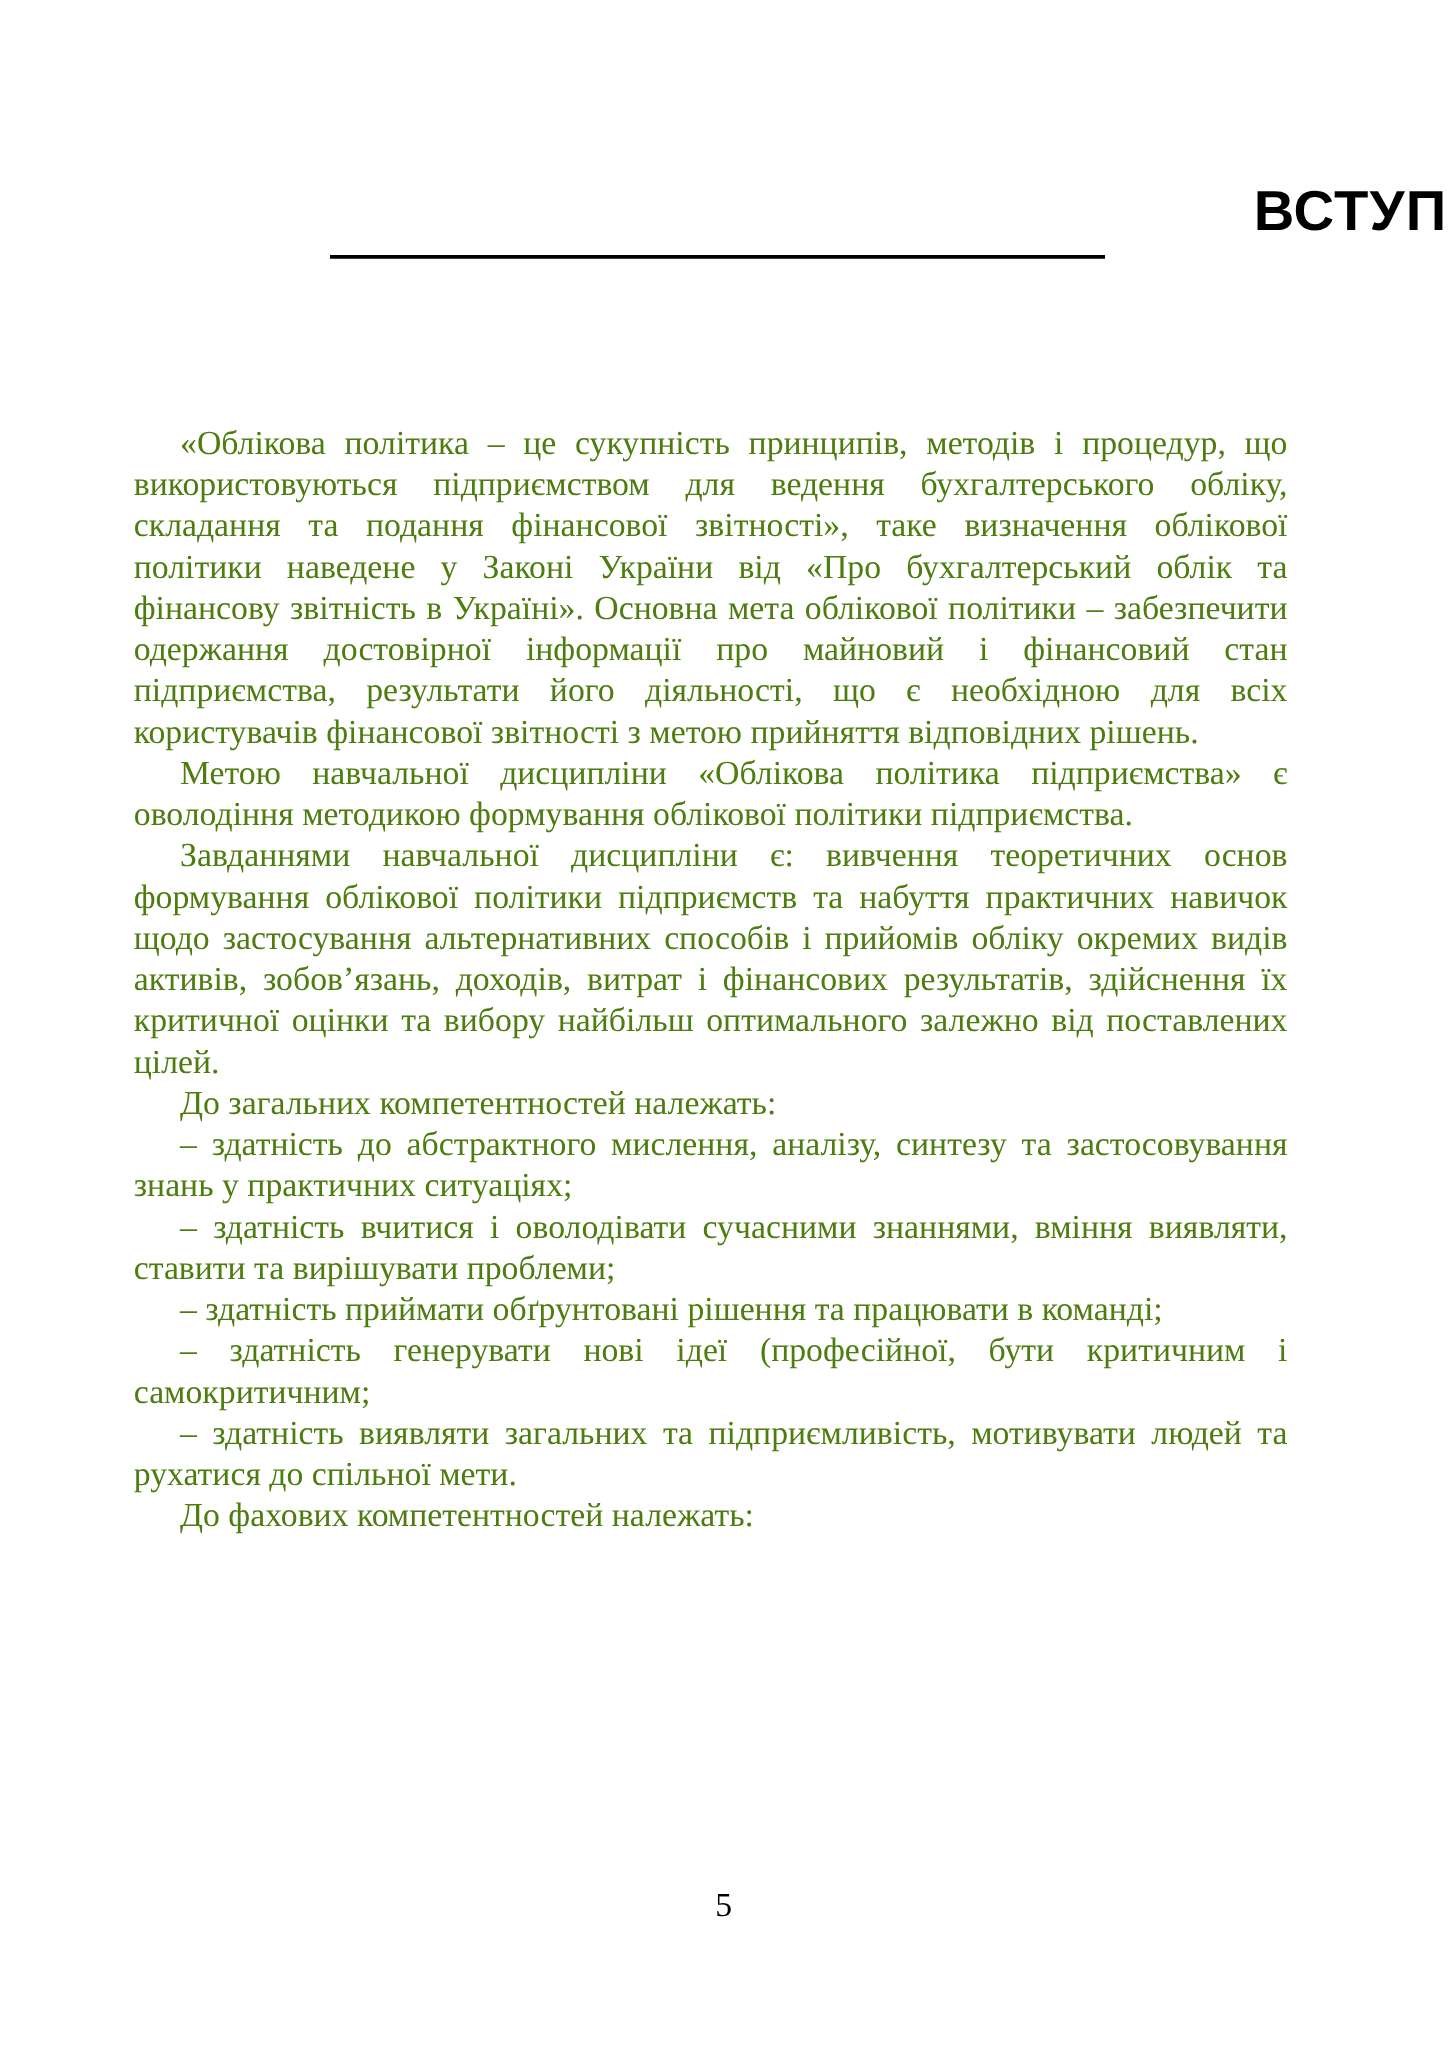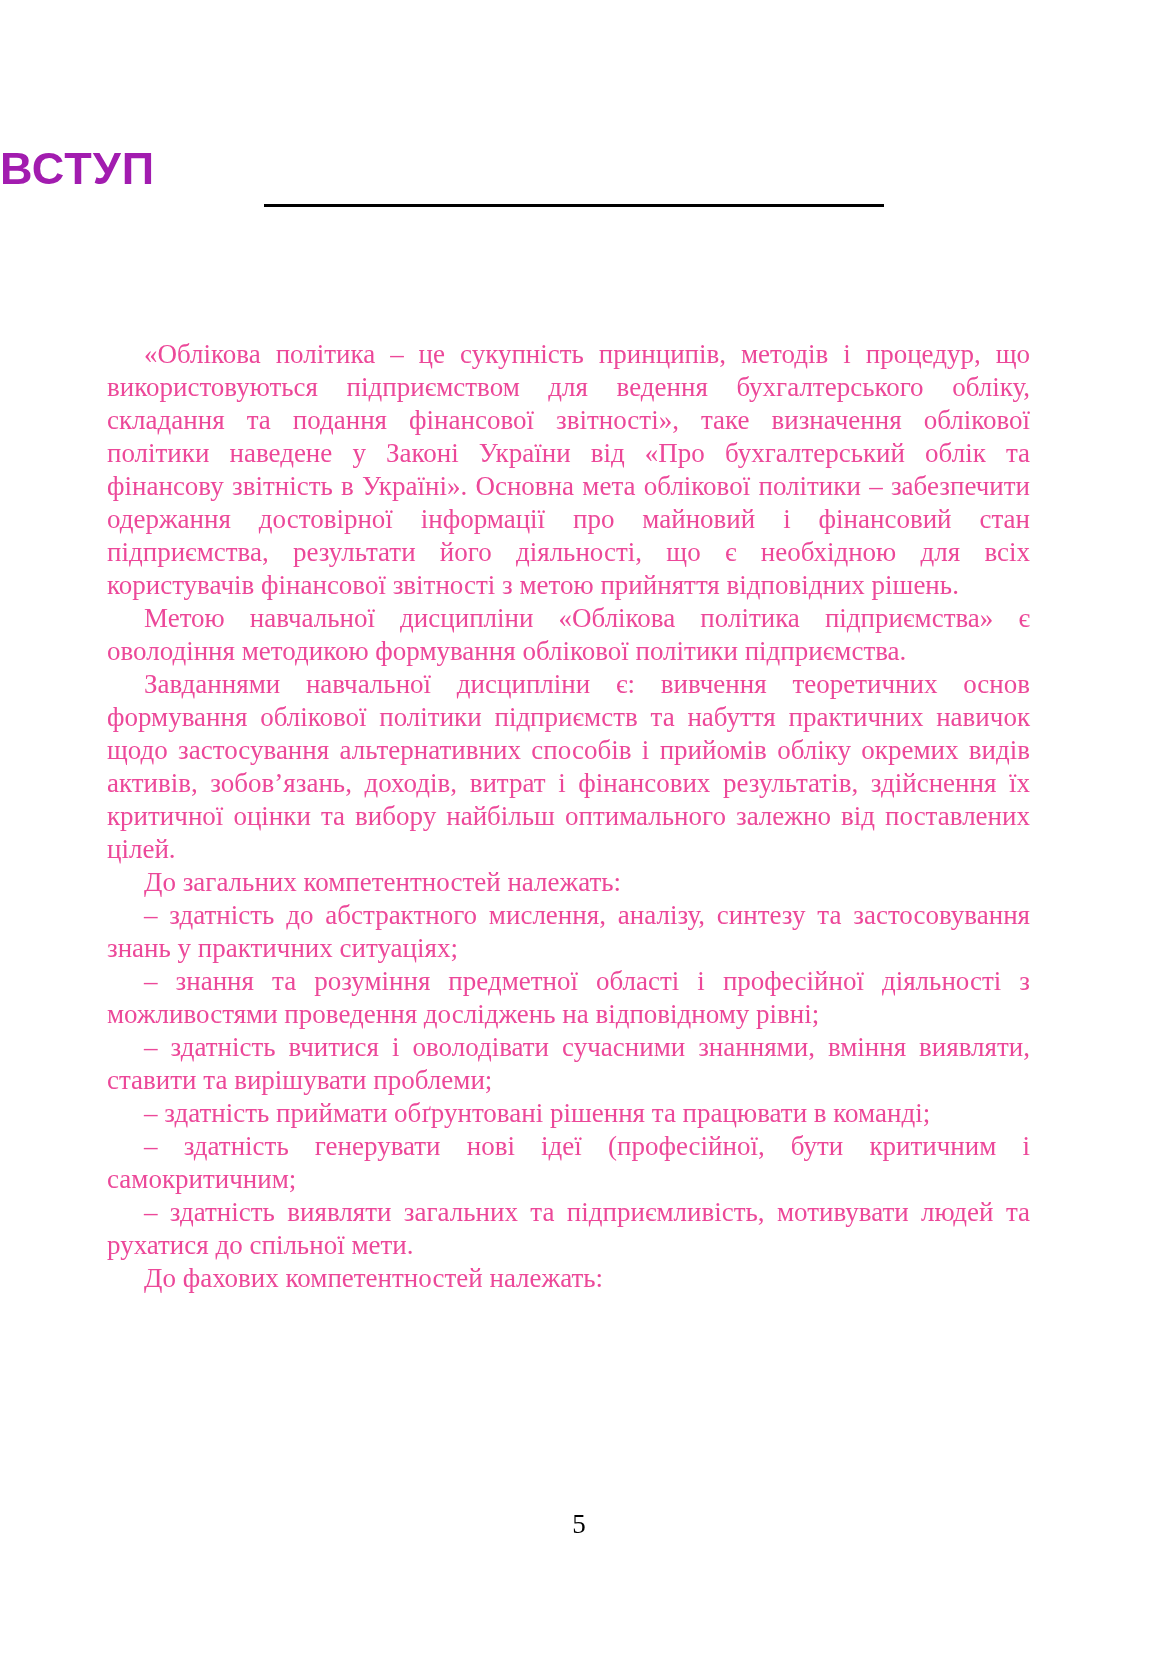--- a/index.html
+++ b/index.html
@@ -15,45 +15,45 @@
     color: #000000;
     font-family: "Liberation Serif", serif;
     overflow: hidden;
   }
   .doc-title {
     position: absolute;
     top: 146px;
     left: 0;
     width: 100%;
     margin: 0;
-    text-align: left;
+    text-align: right;
     font-family: "Liberation Sans", sans-serif;
     font-weight: bold;
     font-size: 45px;
     letter-spacing: 1px;
     line-height: 1;
-    color: #a21caf;
+    color: #000000;
   }
   .title-rule {
     position: absolute;
     top: 204px;
     left: 264px;
     width: 620px;
     height: 0;
     border-top: 3px solid #000000;
   }
   .body-text {
     position: absolute;
     top: 338px;
     left: 107px;
     width: 923px;
     font-size: 27px;
     line-height: 33px;
     text-align: justify;
-    color: #ec4899;
+    color: #4d7c0f;
   }
   .body-text p {
     margin: 0;
     padding: 0;
     text-indent: 37px;
   }
   .page-number {
     position: absolute;
     top: 1508px;
     left: 0;
@@ -72,21 +72,20 @@
   <h1 class="doc-title">ВСТУП</h1>
 
   <div class="title-rule"></div>
 
   <div class="body-text">
     <p>«Облікова політика – це сукупність принципів, методів і процедур, що використовуються підприємством для ведення бухгалтерського обліку, складання та подання фінансової звітності», таке визначення облікової політики наведене у Законі України від «Про бухгалтерський облік та фінансову звітність в Україні». Основна мета облікової політики – забезпечити одержання достовірної інформації про майновий і фінансовий стан підприємства, результати його діяльності, що є необхідною для всіх користувачів фінансової звітності з метою прийняття відповідних рішень.</p>
     <p>Метою навчальної дисципліни «Облікова політика підприємства» є оволодіння методикою формування облікової політики підприємства.</p>
     <p>Завданнями навчальної дисципліни є: вивчення теоретичних основ формування облікової політики підприємств та набуття практичних навичок щодо застосування альтернативних способів і прийомів обліку окремих видів активів, зобов’язань, доходів, витрат і фінансових результатів, здійснення їх критичної оцінки та вибору найбільш оптимального залежно від поставлених цілей.</p>
     <p>До загальних компетентностей належать:</p>
     <p>– здатність до абстрактного мислення, аналізу, синтезу та застосовування знань у практичних ситуаціях;</p>
-    <p>– знання та розуміння предметної області і професійної діяльності з можливостями проведення досліджень на відповідному рівні;</p>
     <p>– здатність вчитися і оволодівати сучасними знаннями, вміння виявляти, ставити та вирішувати проблеми;</p>
     <p>– здатність приймати обґрунтовані рішення та працювати в команді;</p>
     <p>– здатність генерувати нові ідеї (професійної, бути критичним і самокритичним;</p>
     <p>– здатність виявляти загальних та підприємливість, мотивувати людей та рухатися до спільної мети.</p>
     <p>До фахових компетентностей належать:</p>
   </div>
 
   <div class="page-number">5</div>
 
 </div>

